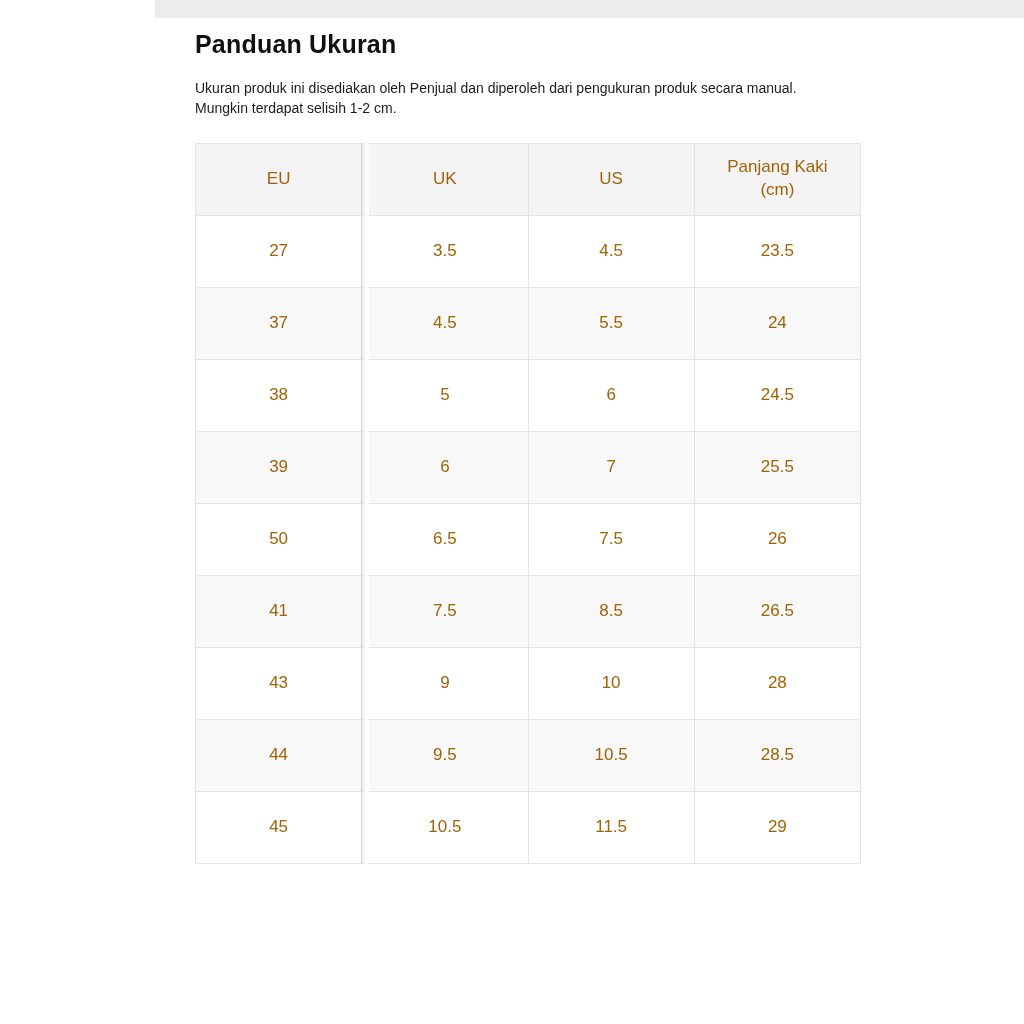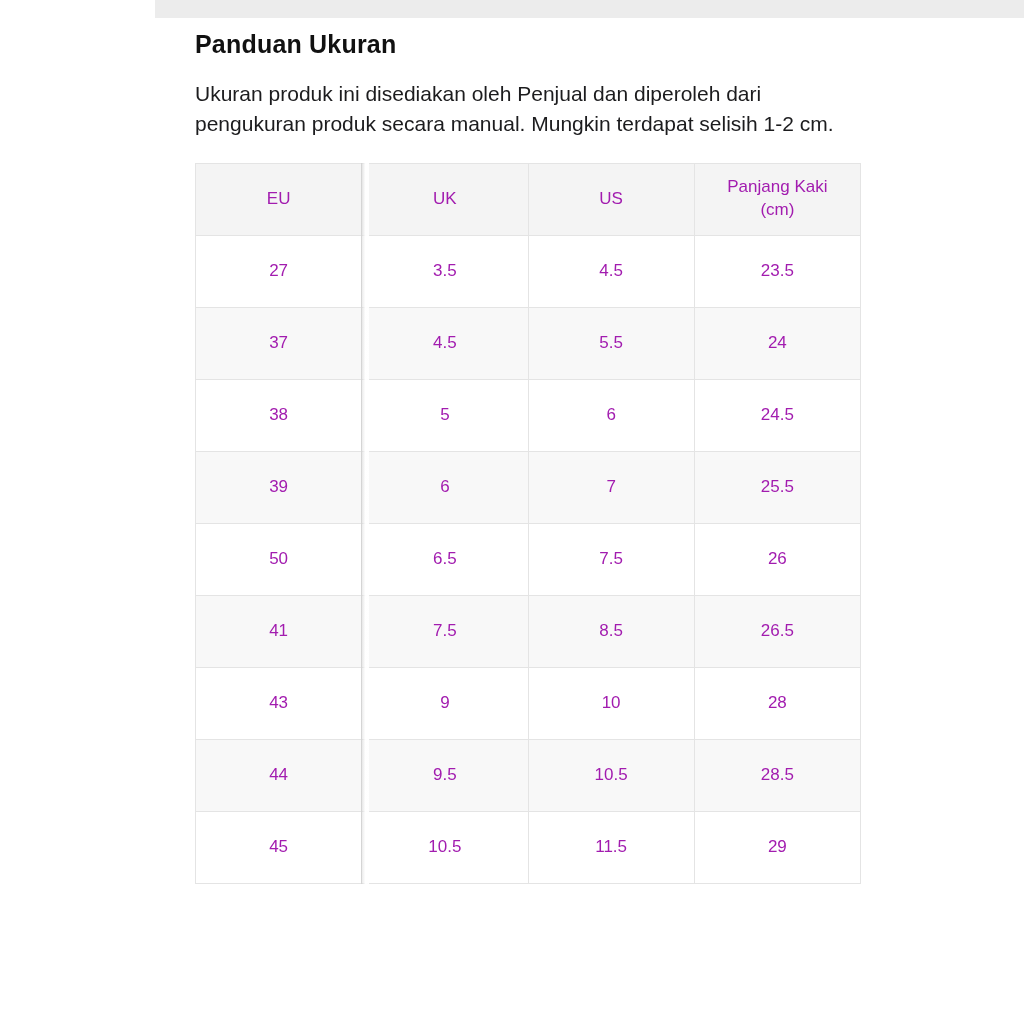--- a/index.html
+++ b/index.html
@@ -30,36 +30,36 @@
     width: 668px;
   }
   .page-title {
     font-size: 25px;
     font-weight: 700;
     letter-spacing: 0.2px;
     margin: 0 0 20px 0;
     color: #111111;
   }
   .page-desc {
-    font-size: 21px;
+    font-size: 14px;
     line-height: 1.42;
     margin: 0 0 24px 0;
     max-width: 652px;
     color: #1c1c1e;
   }
   .table-scroll {
     position: relative;
     width: 668px;
   }
   table.size-table {
     border-collapse: collapse;
     width: 666px;
     table-layout: fixed;
     font-size: 17px;
-    color: #a21caf;
+    color: #a16207;
   }
   table.size-table th,
   table.size-table td {
     border: 1px solid #e4e4e4;
     text-align: center;
     vertical-align: middle;
     height: 71px;
     padding: 0 20px;
     font-weight: 400;
     line-height: 1.35;

